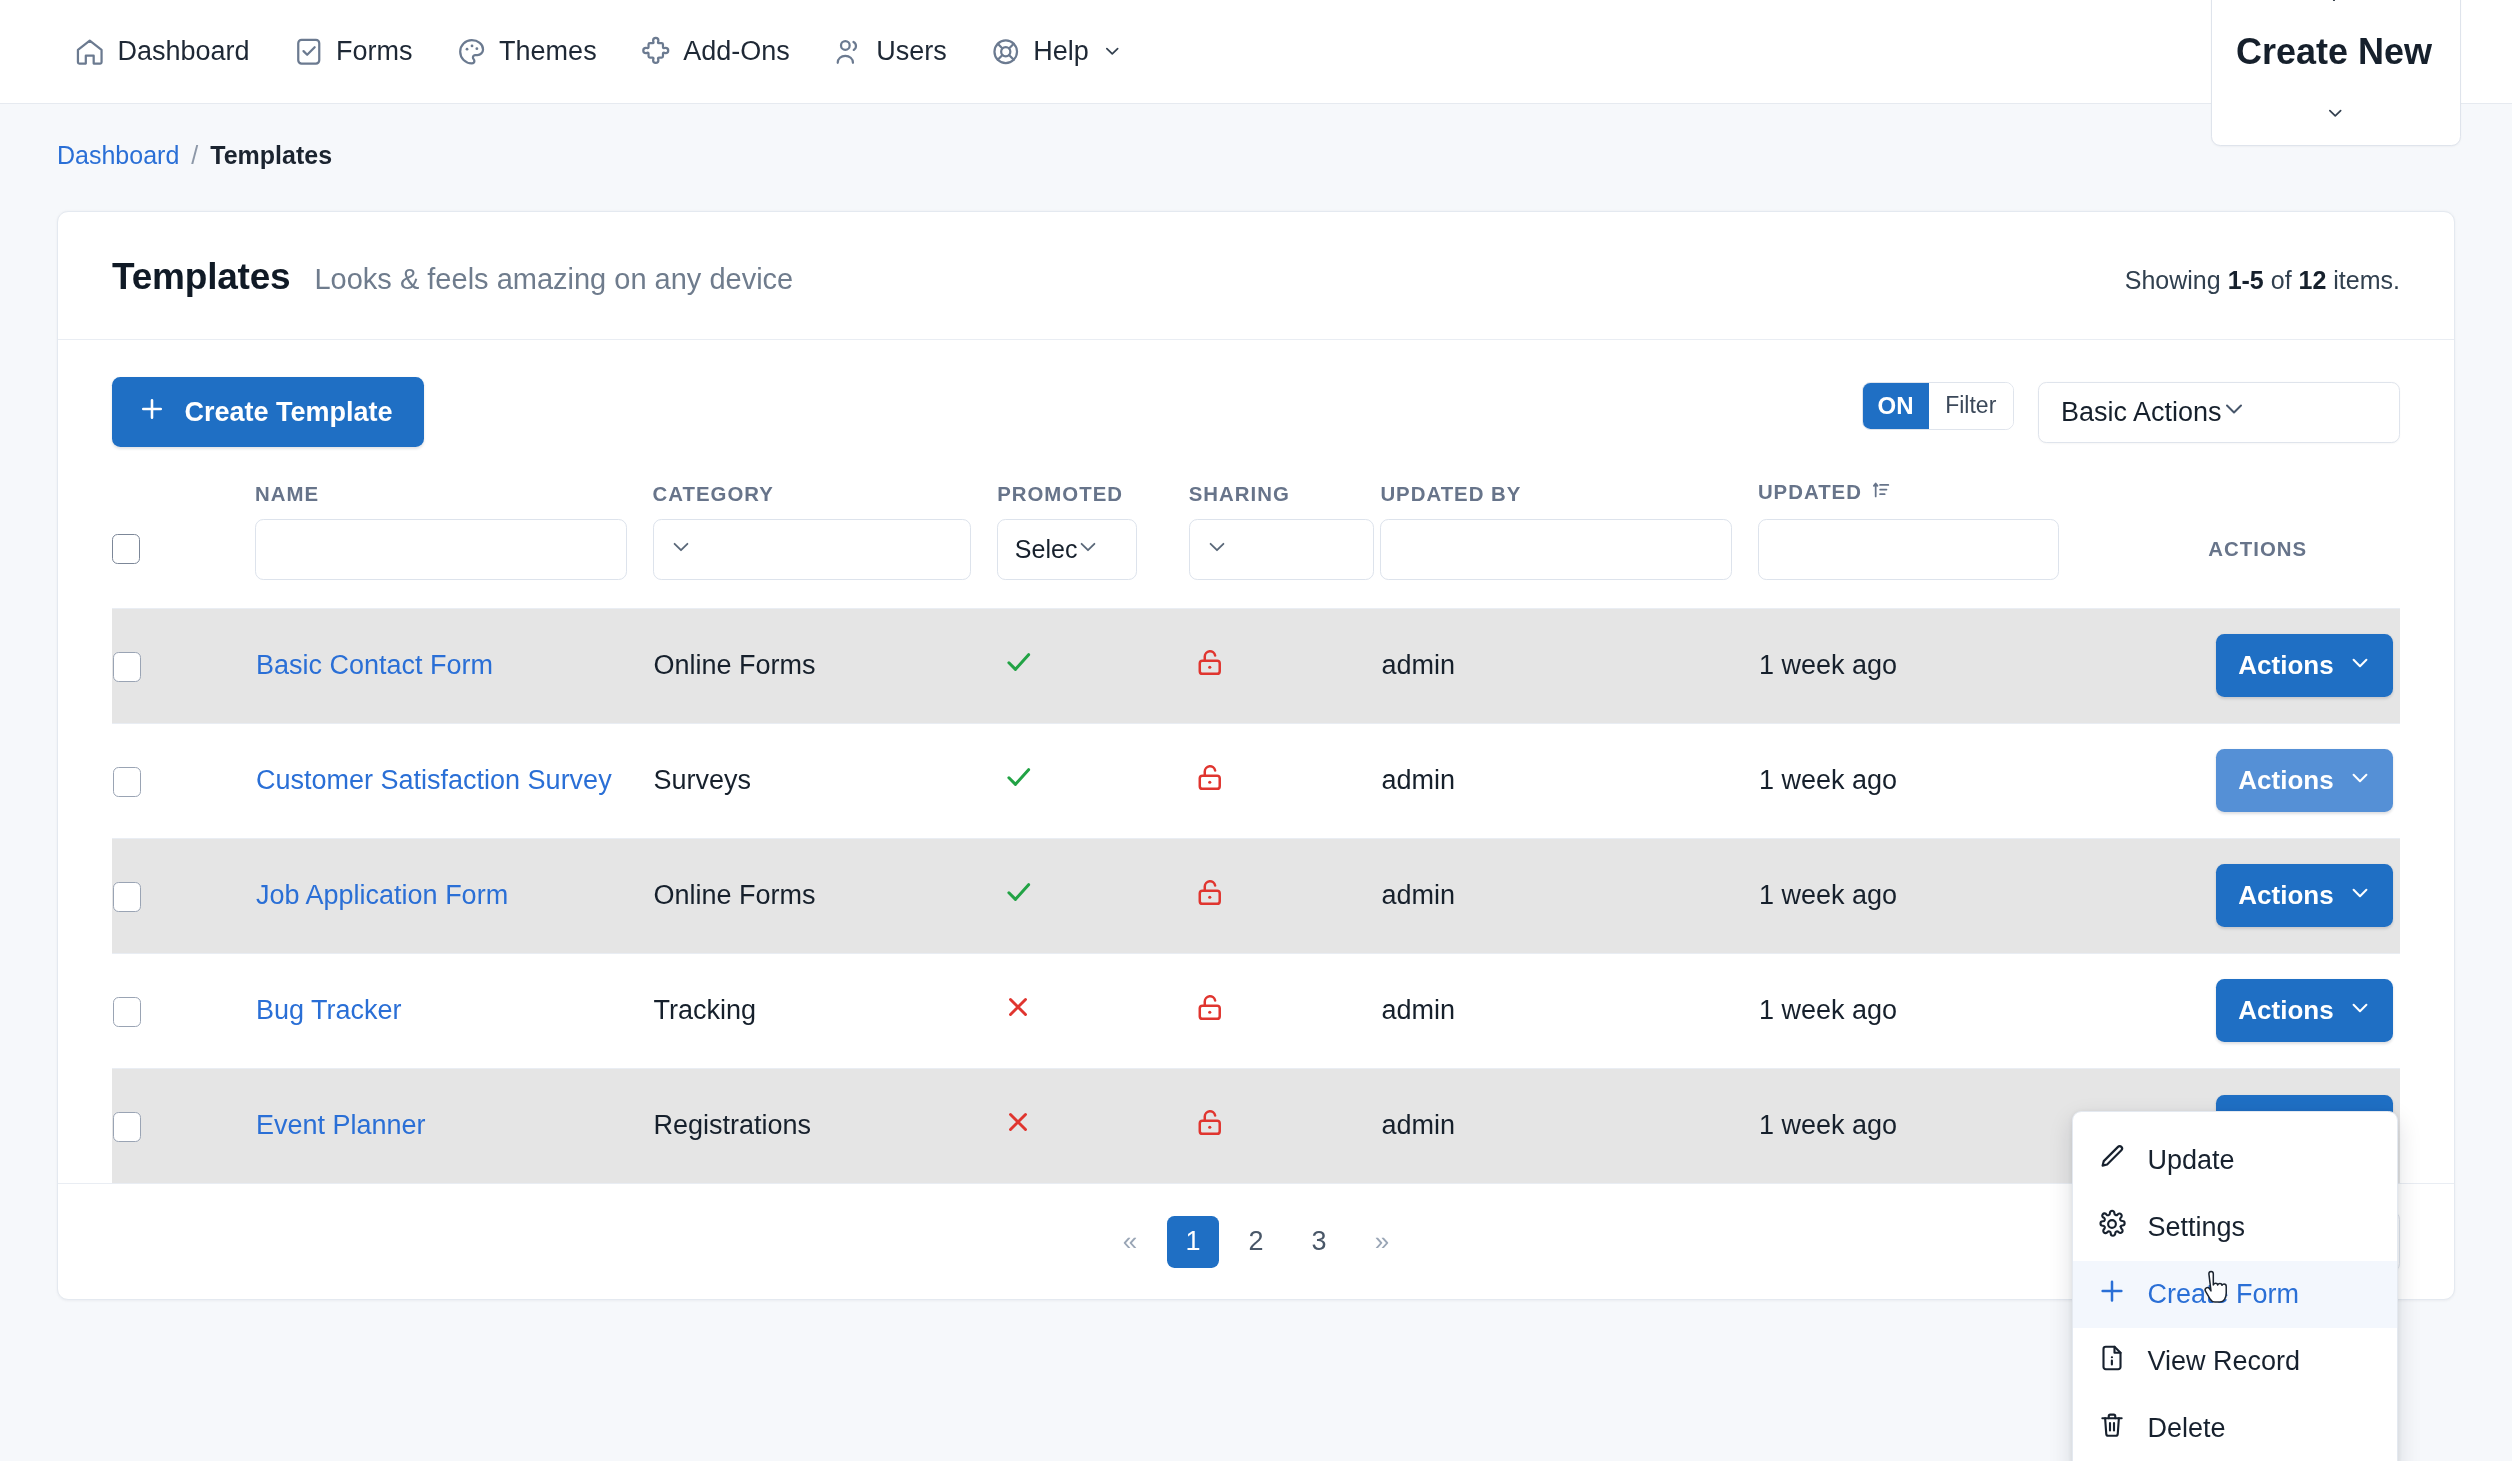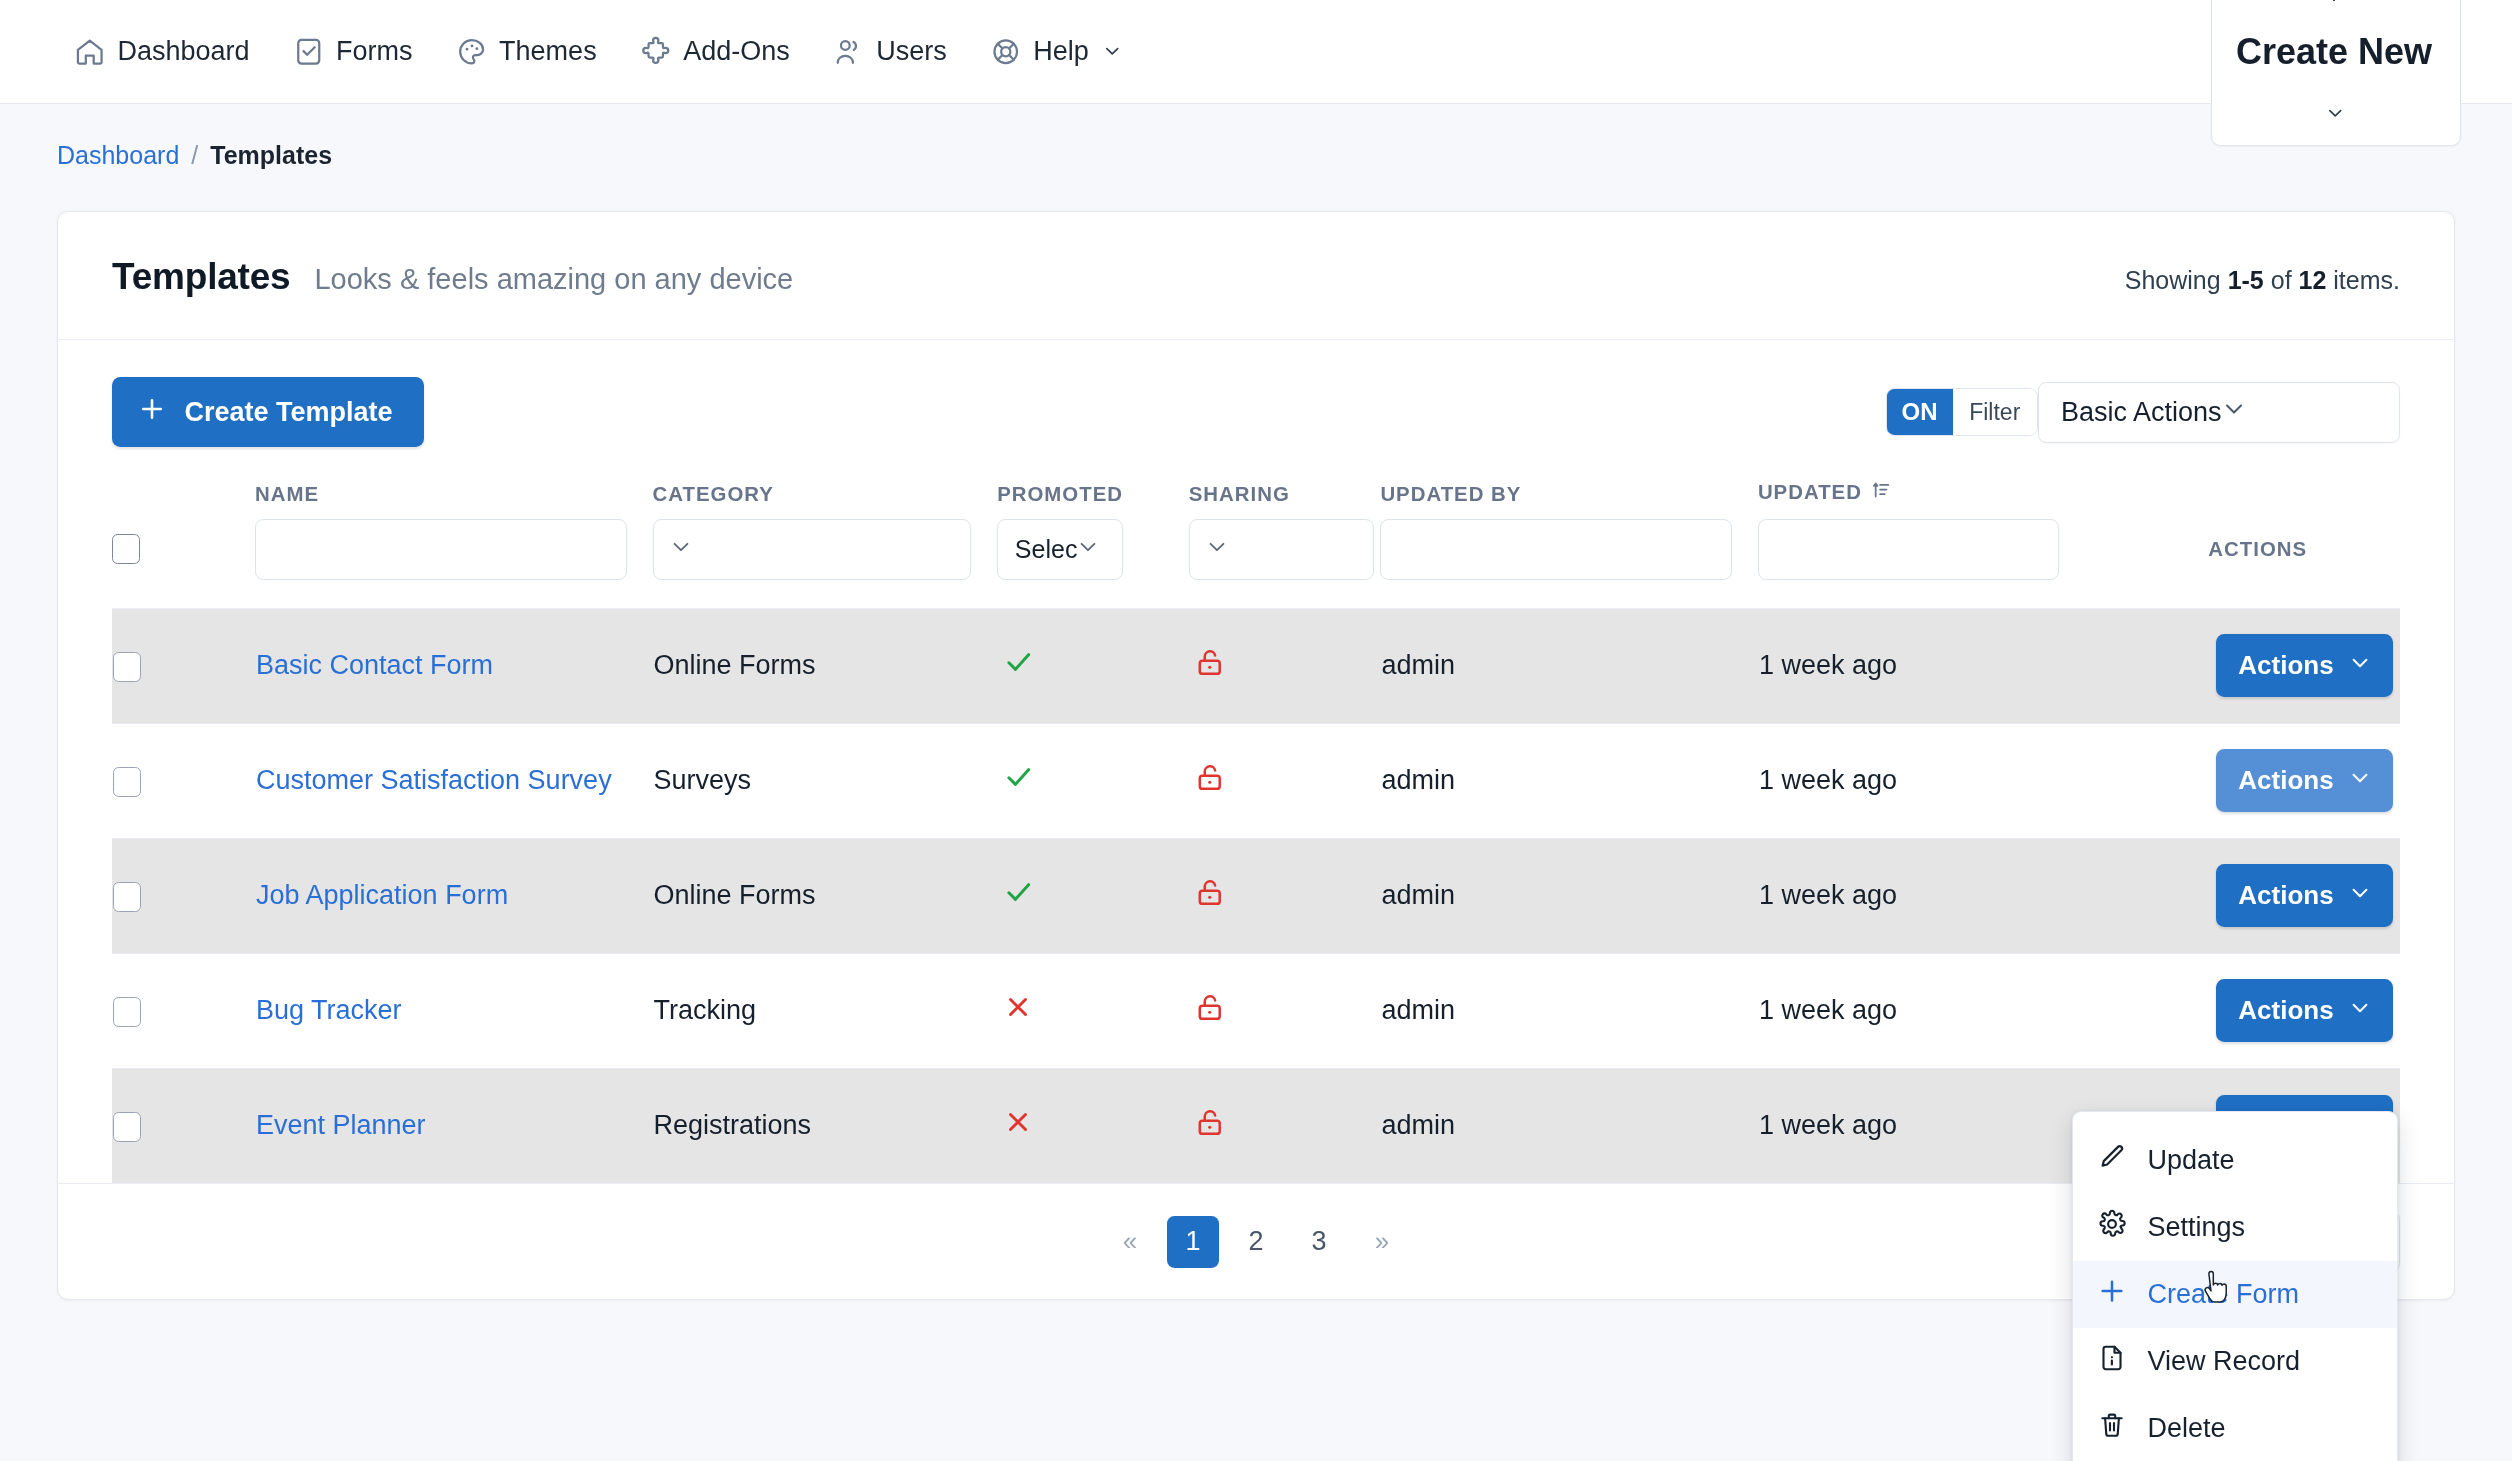--- a/index.html
+++ b/index.html
@@ -111,21 +111,21 @@
     border-radius: 8.3px;
     padding: 17.6px 31.5px 17.6px 26px;
     font-size: 27px;
     font-weight: bold;
     cursor: pointer;
     box-shadow: 0 1.9px 2.8px rgba(16,24,40,.12);
     font-family: inherit;
   }
   .plus-white { width: 28px; height: 28px; color: #fff; flex: none; }
 
-  .toolbar-right { margin-left: auto; display: flex; align-items: center; }
+  .toolbar-right { margin-left: auto; display: flex; align-items: flex-start; gap: 24px; }
   .toggle {
     display: flex;
     align-items: stretch;
     border: 0.9px solid #dfe4ec;
     border-radius: 8.3px;
     overflow: hidden;
     height: 48px;
     cursor: pointer;
     background: #fff;
   }
@@ -205,21 +205,21 @@
     background: #fff;
     width: 100%;
     display: flex;
     align-items: center;
     padding: 0 16.7px;
     font-size: 25px;
     color: #16202c;
     cursor: pointer;
   }
   .filter-select .chev { margin-left: auto; width: 22px; height: 22px; color: #5a6879; }
-  .filter-select.narrow { width: 126px; }
+  .filter-select.narrow { width: 140px; }
   .filter-select.sharing { width: 185px; }
   .actions-head {
     font-size: 20.4px;
     letter-spacing: 1px;
     color: #67748a;
     font-weight: bold;
     text-align: center;
   }
 
   .chkbox {

